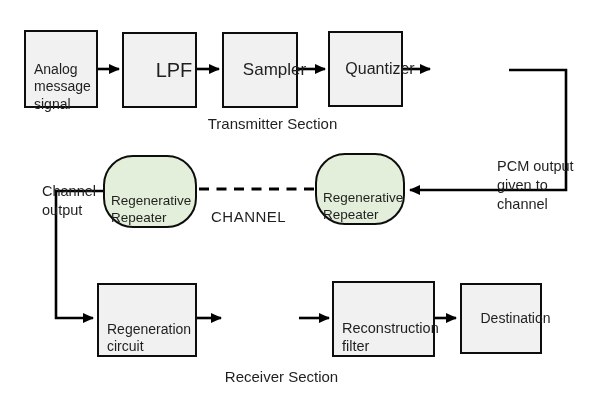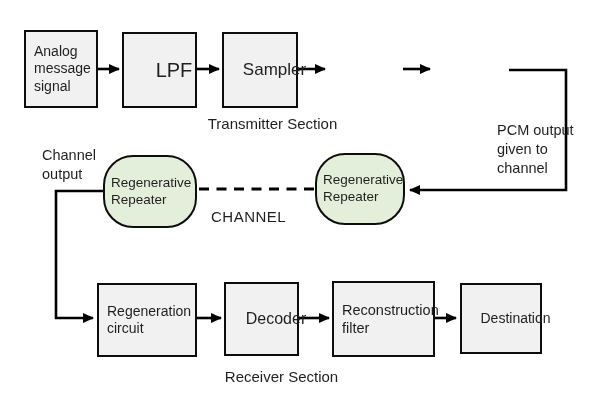--- a/index.html
+++ b/index.html
@@ -8,21 +8,21 @@
     font-family:"Liberation Sans",sans-serif;color:#1f1f1f;overflow:hidden;
   }
   .wires{position:absolute;left:0;top:0;width:600px;height:409px;}
   .box{
     position:absolute;box-sizing:border-box;border:2.5px solid #0d0d0d;
     background:#f1f1f1;display:flex;align-items:center;justify-content:center;
     text-align:center;line-height:1.25;padding-left:29px;
   }
   .box.green{background:#e3efda;border-radius:30px;}
   .box.left{justify-content:flex-start;text-align:left;}
-  .multiline{white-space:pre-line;}
+  .multiline{white-space:pre-line;margin-top:36px;}
   .flabel{position:absolute;line-height:1.3;}
   
   #b-analog{left:24px;top:30px;width:74px;height:78px;font-size:14px;padding-left:8px;}
   #b-lpf{left:122px;top:32px;width:75px;height:76px;font-size:20px;}
   #b-sampler{left:222px;top:32px;width:76px;height:76px;font-size:17px;}
   #b-quantizer{left:328px;top:31px;width:75px;height:76px;font-size:16px;}
   #b-encoder{left:433px;top:31px;width:76px;height:77px;font-size:17px;}
   #b-rep1{left:103px;top:155px;width:94px;height:73px;font-size:13.5px;padding-left:6px;}
   #b-rep2{left:315px;top:153px;width:90px;height:72px;font-size:13.5px;padding-left:6px;}
   #b-regen{left:97px;top:283px;width:100px;height:74px;font-size:14px;padding-left:8px;}
@@ -64,36 +64,36 @@
     <span class="multiline">Analog
 message
 signal</span>
   </div>
   <div class="box" id="b-lpf">
     <span>LPF</span>
   </div>
   <div class="box" id="b-sampler">
     <span>Sampler</span>
   </div>
+  <div class="box" id="b-quantizer">
+    <span>Quantizer</span>
+  </div>
 
   <div class="box green left" id="b-rep1">
     <span class="multiline">Regenerative
 Repeater</span>
   </div>
   <div class="box green left" id="b-rep2">
     <span class="multiline">Regenerative
 Repeater</span>
   </div>
 
   <div class="box left" id="b-regen">
     <span class="multiline">Regeneration
 circuit</span>
-  </div>
-  <div class="box" id="b-decoder">
-    <span>Decoder</span>
   </div>
   <div class="box left" id="b-recon">
     <span class="multiline">Reconstruction
 filter</span>
   </div>
   <div class="box" id="b-dest">
     <span>Destination</span>
   </div>
 
   <div class="flabel" id="t-transmitter">Transmitter Section</div>

